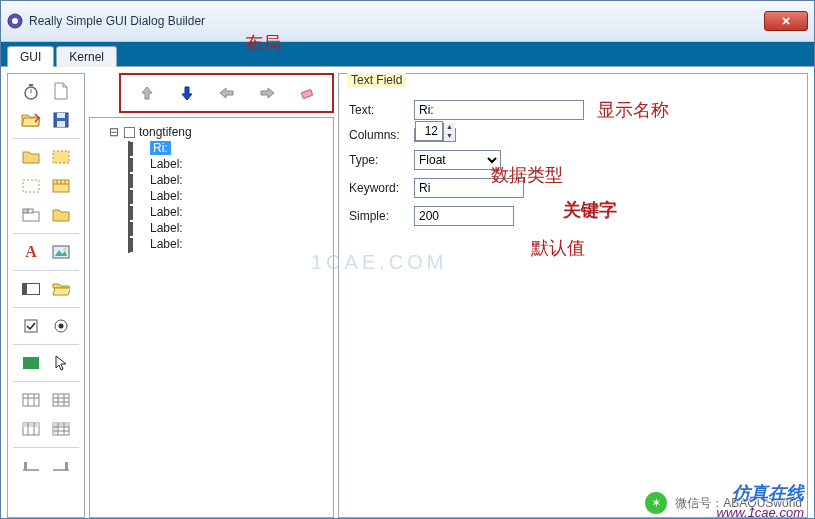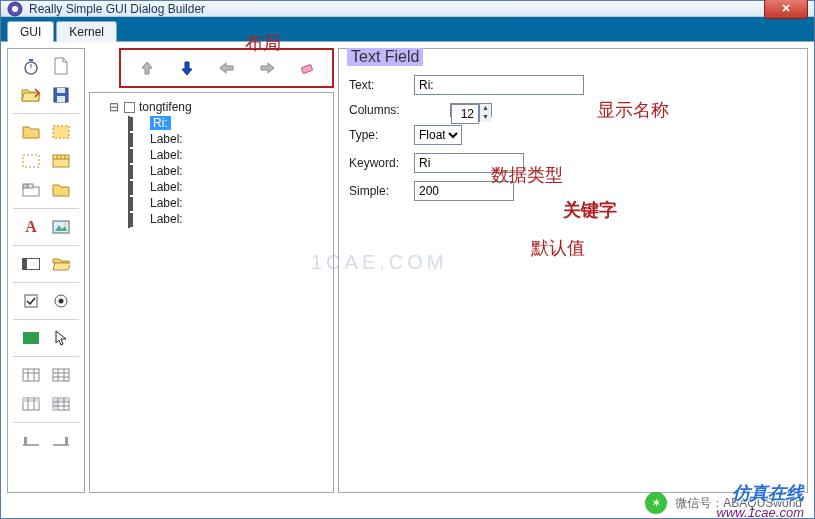--- a/index.html
+++ b/index.html
@@ -1,18 +1,18 @@
 <!DOCTYPE html>
 <html><head>
 <meta charset="utf-8">
 <style>
   * { box-sizing: border-box; margin: 0; padding: 0; font-family: "Microsoft YaHei", "Segoe UI", Tahoma, sans-serif; }
   body { background: #e4ecf7; width: 815px; height: 519px; overflow: hidden; font-size: 12px; color: #222; }
   .window { width: 815px; height: 519px; border: 1px solid #5a7ca8; background: #fff; position: relative; }
-  .titlebar { height: 16px; background: linear-gradient(#f4f8fd,#dde8f5); display: flex; align-items: center; justify-content: space-between; padding: 0 0 0 6px; border-bottom: 1px solid #b7c9df; }
+  .titlebar { height: 41px; background: linear-gradient(#f4f8fd,#dde8f5); display: flex; align-items: center; justify-content: space-between; padding: 0 0 0 6px; border-bottom: 1px solid #b7c9df; }
   .titlebar .left { display: flex; align-items: center; gap: 6px; }
   .titlebar .title { font-size: 12px; color: #1b334e; }
   .appicon { width: 16px; height: 16px; }
   .closebtn { width: 44px; height: 20px; background: linear-gradient(#e67a6f,#c1392b); border: 1px solid #8b1e13; border-radius: 3px; display: flex; align-items: center; justify-content: center; margin-right: 6px; }
   .closebtn span { color: #fff; font-size: 11px; font-weight: bold; }
   .tabs { display: flex; gap: 2px; padding: 4px 6px 0 6px; background: #0369a1; }
   .tab { padding: 3px 12px; border: 1px solid #9aa7b7; border-bottom: none; border-radius: 3px 3px 0 0; background: #eef3f9; font-size: 12px; cursor: pointer; }
   .tab.active { background: #fff; position: relative; z-index: 2; }
   .tabline { height: 1px; background: #9aa7b7; margin-top: -1px; }
   .content { display: flex; height: calc(100% - 60px); padding: 6px; gap: 4px; position: relative; }
@@ -26,27 +26,27 @@
   .treewrap { flex: 1; border: 1px solid #9aa7b7; padding: 6px 4px; overflow: auto; background: #fff; }
   .treerow { display: flex; align-items: center; gap: 4px; padding: 1px 2px; font-size: 12px; }
   .treerow .exp { width: 12px; text-align: center; color: #555; }
   .treerow .chk { width: 11px; height: 11px; border: 1px solid #7a7a7a; background: #fff; }
   .treerow .nodeicon { width: 18px; height: 12px; display: inline-block; }
   .treerow .lbl { }
   .treerow.sel .lbl { background: #3399ff; color: #fff; padding: 0 3px; }
   .indent1 { padding-left: 14px; }
   .indent2 { padding-left: 34px; }
   .props { flex: 1; border: 1px solid #9aa7b7; background: #fff; position: relative; }
-  .fieldset-label { position: absolute; top: -1px; left: 8px; background: #c4b5fd; padding: 0 4px; font-size: 16px; color: #333; }
+  .fieldset-label { position: absolute; top: -1px; left: 8px; background: #fef9c3; padding: 0 4px; font-size: 12px; color: #333; }
   .propsinner { padding: 18px 10px 10px 10px; }
   .form-row { display: flex; align-items: center; margin: 8px 0; gap: 5px; }
   .form-row label { width: 60px; font-size: 12px; text-align: left; }
   .form-row input[type=text] { height: 20px; border: 1px solid #7a8aa0; padding: 0 4px; font-size: 12px; }
   .form-row select { height: 20px; border: 1px solid #7a8aa0; font-size: 12px; background: #fff; }
-  .spin { display: inline-flex; align-items: flex-start; border: 1px solid #7a8aa0; height: 14px; margin-left: 36px; }
+  .spin { display: inline-flex; align-items: flex-end; border: 1px solid #7a8aa0; height: 14px; }
   .spin input { border: none; width: 28px; text-align: right; padding-right: 3px; height: 18px; font-size: 12px; }
   .spin .btns { display: flex; flex-direction: column; }
   .spin .btns div { width: 12px; height: 9px; background: #eef0f4; border-left: 1px solid #7a8aa0; font-size: 7px; line-height: 8px; text-align: center; color: #345; }
   .annot { position: absolute; color: #b02020; font-size: 18px; font-family: "SimSun","KaiTi",serif; font-weight: 500; pointer-events: none; }
   .footer-brand { position: absolute; right: 12px; bottom: 4px; display: flex; align-items: center; gap: 8px; font-size: 12px; color: #666; }
   .wechat-ico { width: 22px; height: 22px; border-radius: 50%; background: #3cc13c; display: flex; align-items: center; justify-content: center; color: #fff; font-size: 12px; }
   .watermark { position: absolute; font-size: 20px; color: rgba(140,170,200,0.4); letter-spacing: 4px; pointer-events: none; }
   svg { display: block; }
   .fieldicon-rect { width:18px; height:12px; border:1px solid #555; background:#fff; position:relative; }
   .fieldicon-rect::after { content:''; position:absolute; left:0; top:0; width:4px; height:100%; background:#555; }
@@ -344,21 +344,21 @@
           <span class="spin">
             <input type="text" value="12" style="">
             <span class="btns">
                 <div>▲</div>
                 <div>▼</div>
               </span>
           </span>
         </div>
         <div class="form-row">
           <label>Type:</label>
-          <select style="width:48px">
+          <select style="width:87px">
             <option>Float</option>
           </select>
         </div>
         <div class="form-row">
           <label>Keyword:</label>
           <input type="text" style="width: 110px;" value="Ri">
         </div>
         <div class="form-row">
           <label>Simple:</label>
           <input type="text" style="width: 100px;" value="200">

